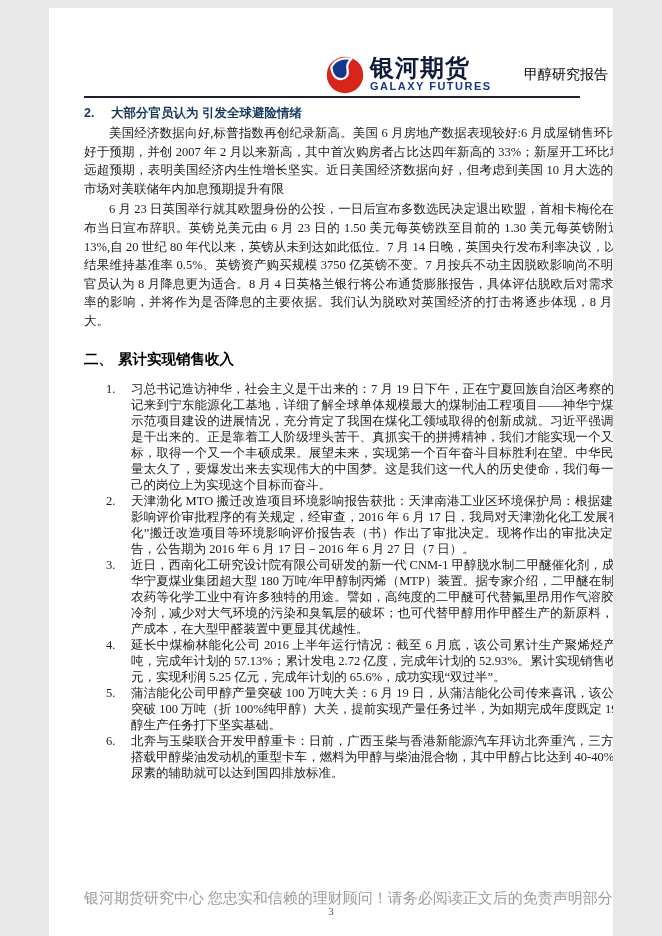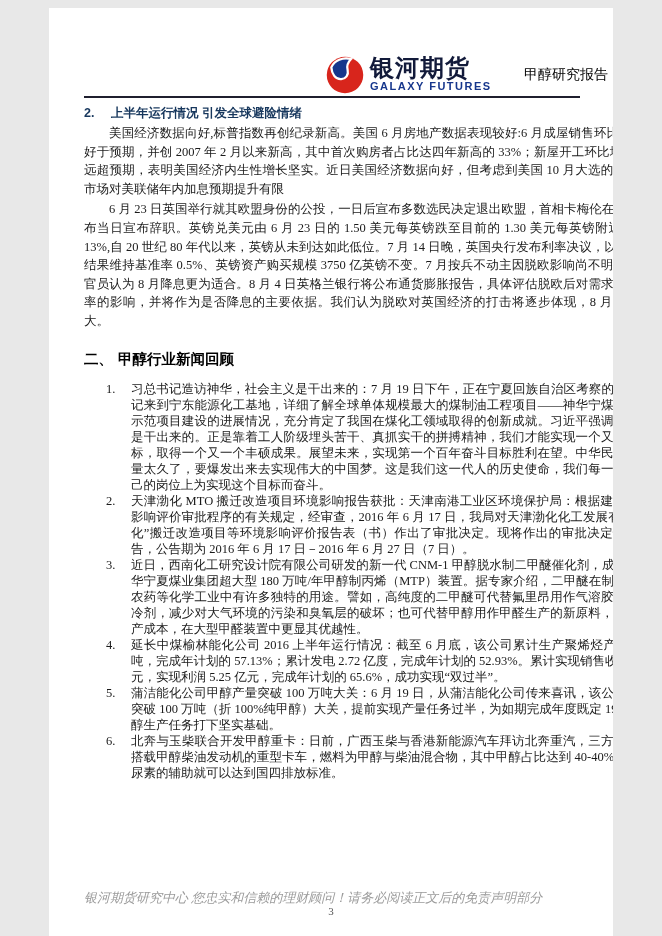--- a/index.html
+++ b/index.html
@@ -60,21 +60,21 @@
     font-size:12.5px; line-height:17px;
   }
   .news-text {
     flex:1;
     font-size:12.5px; line-height:16px;
     text-align:justify;
   }
   
   .footer-disclaimer {
     position:absolute; left:35px; top:881px;
-    font-size:13px; color:#9b9b9b; white-space:nowrap;font-style:italic;
+    font-size:15px; color:#9b9b9b; white-space:nowrap;
   }
   .page-number {
     position:absolute; left:0; right:0; top:897px;
     text-align:center; font-size:11px; color:#555;
   }
 </style>
 </head>
 <body>
 
 <div class="page">
@@ -91,28 +91,28 @@
       </div>
     </div>
     <div class="report-type">甲醇研究报告</div>
     <div class="header-rule"></div>
   </div>
 
   <div class="content">
 
     <div class="sec-head sec1-head">
       <span class="sec-num">2.</span>
-      <span class="sec-title">上半年运行情况 引发全球避险情绪</span>
+      <span class="sec-title">大部分官员认为 引发全球避险情绪</span>
     </div>
     <p class="para">美国经济数据向好,标普指数再创纪录新高。美国 6 月房地产数据表现较好:6 月成屋销售环比增长 1.1%,好于预期，并创 2007 年 2 月以来新高，其中首次购房者占比达四年新高的 33%；新屋开工环比增长 4.8%，远超预期，表明美国经济内生性增长坚实。近日美国经济数据向好，但考虑到美国 10 月大选的不确定性，市场对美联储年内加息预期提升有限</p>
     <p class="para">6 月 23 日英国举行就其欧盟身份的公投，一日后宣布多数选民决定退出欧盟，首相卡梅伦在公投结果宣布当日宣布辞职。英镑兑美元由 6 月 23 日的 1.50 美元每英镑跌至目前的 1.30 美元每英镑附近,跌幅约达 13%,自 20 世纪 80 年代以来，英镑从未到达如此低位。7 月 14 日晚，英国央行发布利率决议，以 8:1 的投票结果维持基准率 0.5%、英镑资产购买规模 3750 亿英镑不变。7 月按兵不动主因脱欧影响尚不明朗；大部分官员认为 8 月降息更为适合。8 月 4 日英格兰银行将公布通货膨胀报告，具体评估脱欧后对需求、供给和汇率的影响，并将作为是否降息的主要依据。我们认为脱欧对英国经济的打击将逐步体现，8 月降息概率较大。</p>
 
     <div class="sec-head sec2-head">
       <span class="sec-num">二、</span>
-      <span class="sec-title">甲醇行业新闻回顾</span>
+      <span class="sec-title">累计实现销售收入</span>
     </div>
 
     <div class="news-list">
       <div class="news-item">
         <span class="news-num">1.</span>
         <span class="news-text">习总书记造访神华，社会主义是干出来的：7 月 19 日下午，正在宁夏回族自治区考察的习近平总书记来到宁东能源化工基地，详细了解全球单体规模最大的煤制油工程项目——神华宁煤煤间接液化示范项目建设的进展情况，充分肯定了我国在煤化工领域取得的创新成就。习近平强调，社会主义是干出来的。正是靠着工人阶级埋头苦干、真抓实干的拼搏精神，我们才能实现一个又一个伟大目标，取得一个又一个丰硕成果。展望未来，实现第一个百年奋斗目标胜利在望。中华民族积蓄的能量太久了，要爆发出来去实现伟大的中国梦。这是我们这一代人的历史使命，我们每一个人都在自己的岗位上为实现这个目标而奋斗。</span>
       </div>
       <div class="news-item">
         <span class="news-num">2.</span>
         <span class="news-text">天津渤化 MTO 搬迁改造项目环境影响报告获批：天津南港工业区环境保护局：根据建设项目环境影响评价审批程序的有关规定，经审查，2016 年 6 月 17 日，我局对天津渤化化工发展有限公司“两化”搬迁改造项目等环境影响评价报告表（书）作出了审批决定。现将作出的审批决定情况予以公告，公告期为 2016 年 6 月 17 日－2016 年 6 月 27 日（7 日）。</span>

